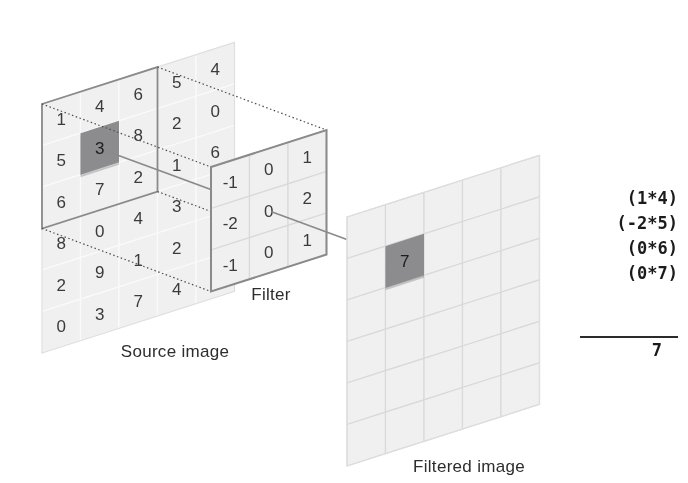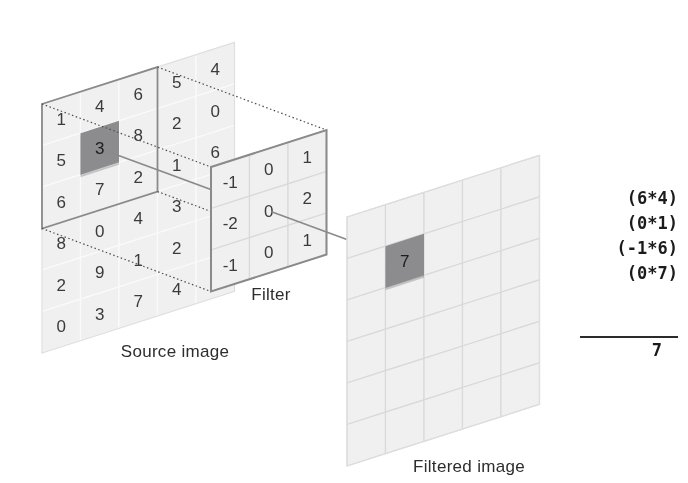--- a/index.html
+++ b/index.html
@@ -179,16 +179,16 @@
         <polygon points="385.5,248.68 424,236.36 424,277.86 385.5,290.18" fill="rgba(0,0,0,0.18)"></polygon>
         <polygon points="385.5,246.18 424,233.86 424,275.36 385.5,287.68" fill="#8c8b8d"></polygon>
         <text x="404.75" y="260.77" dy="0.35em" text-anchor="middle" font-family="&quot;Liberation Sans&quot;, sans-serif" font-size="17" fill="#1d1d1d">7</text>
       </g>
     <text class="grid-label" x="175" y="357" text-anchor="middle">Source image</text>
     <text class="grid-label" x="271" y="300" text-anchor="middle">Filter</text>
     <text class="grid-label" x="469" y="472" text-anchor="middle">Filtered image</text>
   </svg>
 
   <div class="calc">
-    <div id="calc-lines"><div class="calc-line">(6*4)</div><div class="calc-line">(0*1)</div><div class="calc-line">(-1*6)</div><div class="calc-line">(0*7)</div></div>
+    <div id="calc-lines"><div class="calc-line">(1*4)</div><div class="calc-line">(-2*5)</div><div class="calc-line">(0*6)</div><div class="calc-line">(0*7)</div></div>
     <div class="calc-result">7</div>
   </div>
 </div>
 
 </body></html>

